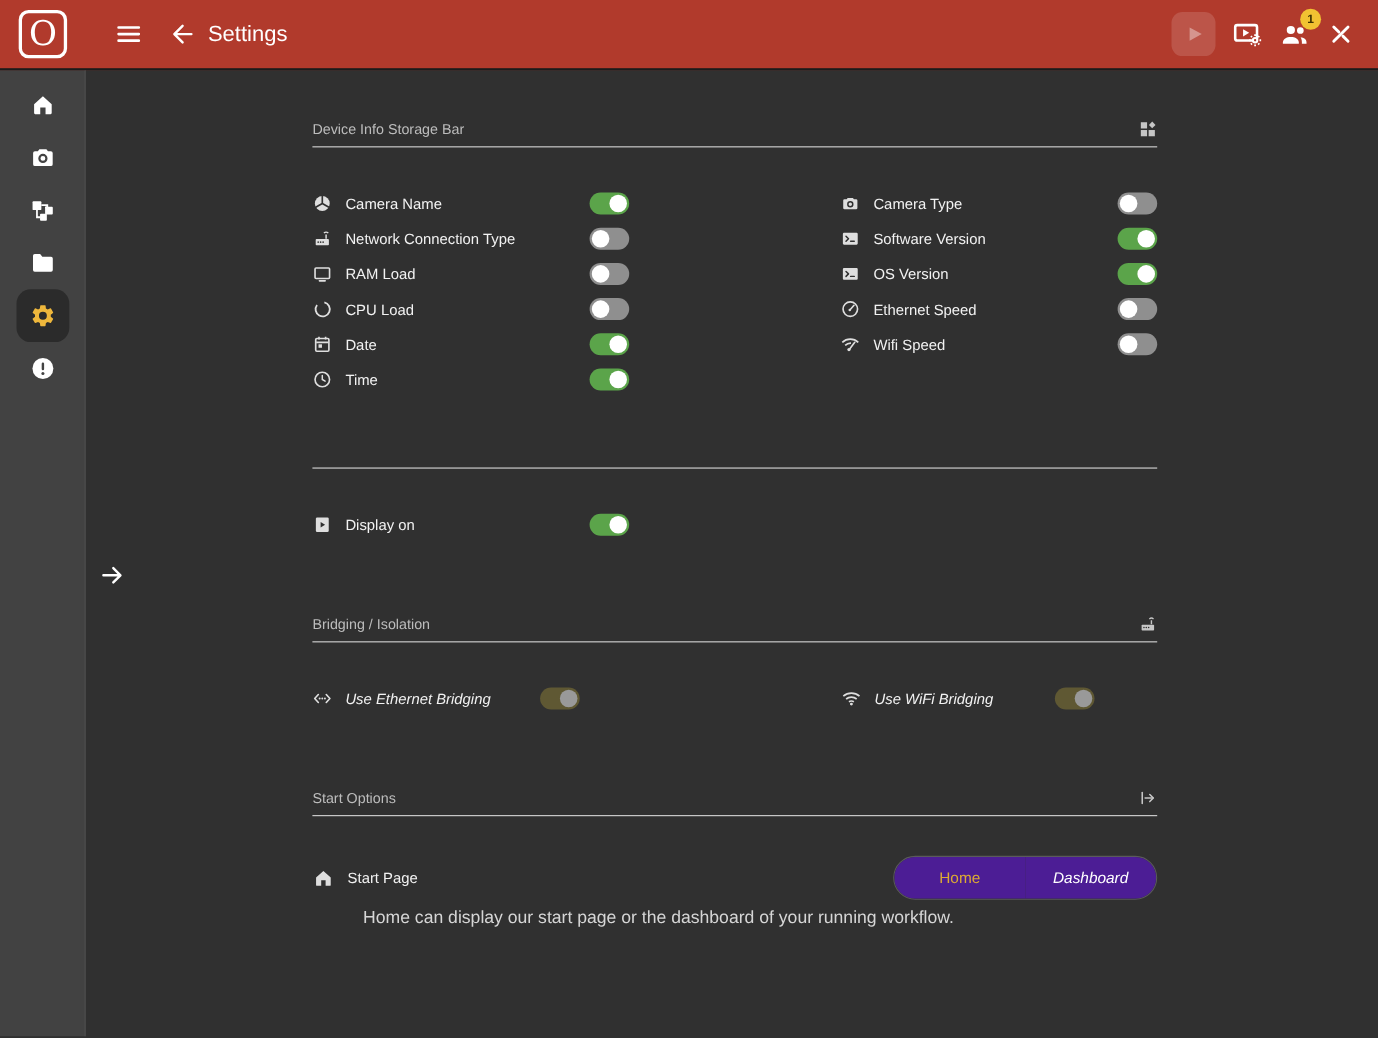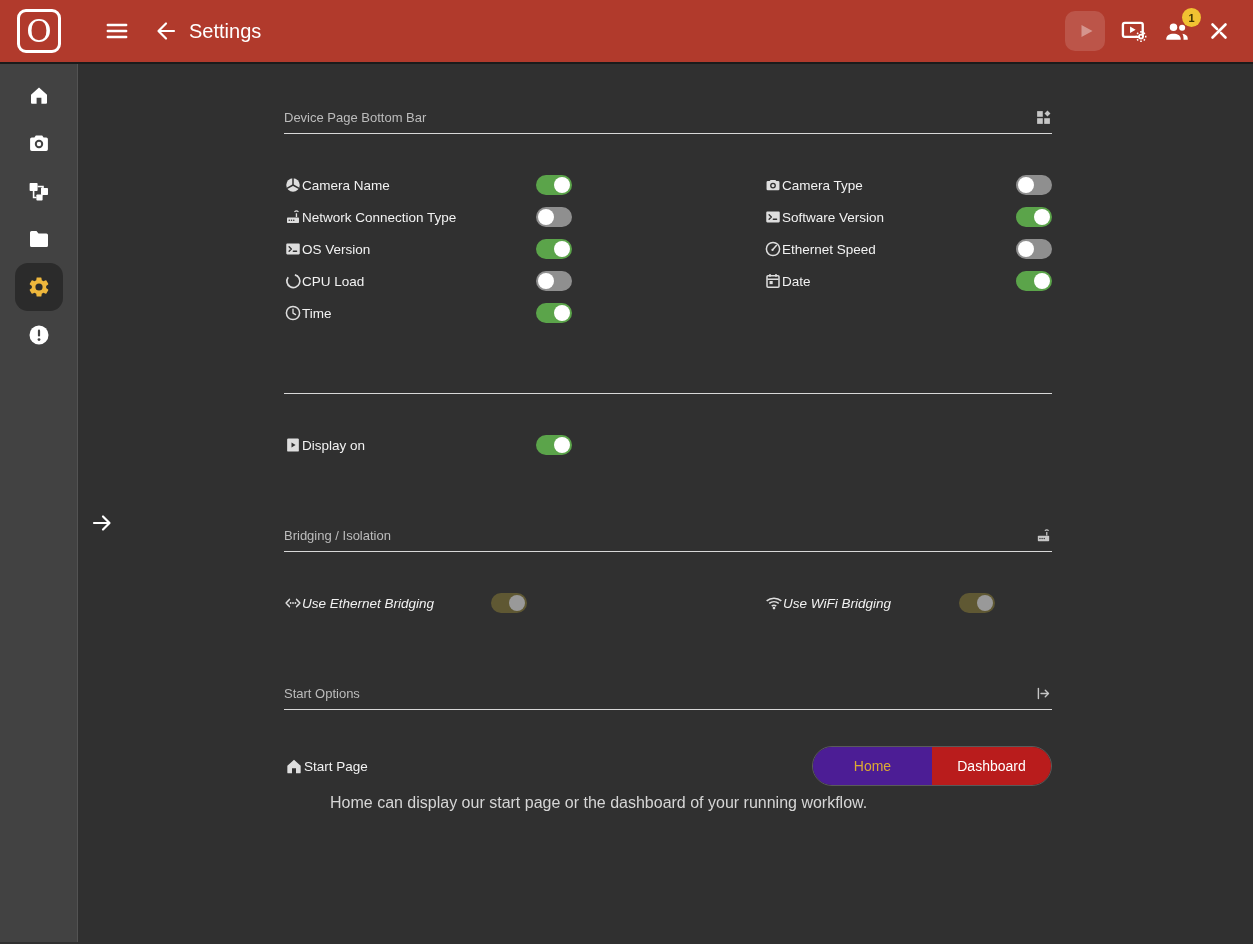--- a/index.html
+++ b/index.html
@@ -39,37 +39,37 @@
   .section-title { font-size:13px; font-weight:400; color:#bcbcbc; }
   .section-icon { color:#c6c6c6; display:flex; }
   .divider { border-bottom:1px solid #d8d8d8; margin-top:6px; }
 
   .rows-grid { margin-top:35px; display:grid; grid-template-columns:288px 288px; column-gap:192px; }
   .bridge-grid { margin-top:35px; display:grid; grid-template-columns:243px 230px; column-gap:238px;font-style:italic; }
   .single-row { margin-top:35px; width:288px; }
 
   .row { display:flex; align-items:center; height:32px; }
   .ricon { width:18px; height:18px; flex:none; color:#dedede; display:flex; }
-  .rlabel { margin-left:0; font-size:13.5px; color:#f2f2f2; }
+  .rlabel { margin-left:12px; font-size:13.5px; color:#f2f2f2; }
 
   
   .toggle { width:36px; height:20px; border-radius:10px; position:relative; margin-left:auto; flex:none; cursor:pointer; background:#8f8f8f; }
   .toggle .knob { position:absolute; top:2px; left:2px; width:16px; height:16px; border-radius:50%; background:#fff; }
   .toggle.state-on { background:#5ba44a; }
   .toggle.state-on .knob { left:18px; }
   .toggle.state-off { background:#8f8f8f; }
   .toggle.state-disabled-on { background:#5f5833; cursor:default; }
   .toggle.state-disabled-on .knob { left:18px; background:#999999; }
 
   
   .start-row { display:flex; align-items:center; margin-top:36px; }
   .segmented { margin-left:auto; width:240px; height:40px; display:flex; border-radius:20px; overflow:hidden; border:1px solid #5a5a5a; }
   .segment { flex:1; display:flex; align-items:center; justify-content:center; font-size:14px; border:none; cursor:pointer; font-family:inherit; }
   .segment.state-selected { background:#4c1d95; color:#dcaa33; }
-  .segment.state-unselected { background:#b91c1c; color:#ffffff; }
+  .segment.state-unselected { background:#4c1d95; color:#ffffff;font-style:italic; }
   .helper { margin-left:46px; margin-top:8px; font-size:16px; color:#d6d6d6; }
 
   svg { display:block; }
 </style>
 </head>
 <body>
 
 <header class="topbar">
   <div class="logo-box">
     <div class="logo-square">
@@ -199,21 +199,21 @@
         <svg width="24" height="24" viewBox="0 0 24 24">
             <path d="M4 12h15M13 5.5L19.5 12 13 18.5" fill="none" stroke="currentColor" stroke-width="2.2" stroke-linecap="round" stroke-linejoin="round"></path>
           </svg>
       </span>
     </button>
 
     <div class="container">
 
       <section class="section">
         <div class="section-head">
-          <span class="section-title">Device Page Bottom Bar</span>
+          <span class="section-title">Device Info Storage Bar</span>
           <span class="section-icon">
             <svg width="17" height="17" viewBox="0 0 24 24" fill="currentColor">
               <rect x="3" y="3" width="8" height="8"></rect>
                 <rect x="3" y="13" width="8" height="8"></rect>
                 <rect x="13" y="13" width="8" height="8"></rect>
               <path d="M17.6 2.2l4.2 4.2-4.2 4.2-4.2-4.2z"></path>
             </svg>
           </span>
         </div>
         <div class="divider"></div>
@@ -268,74 +268,100 @@
                   <rect x="3" y="4.8" width="18" height="14.4" rx="1.4" fill="currentColor"></rect>
                   <path d="M6.8 9l3 3-3 3" fill="none" stroke="#303030" stroke-width="1.8" stroke-linecap="round" stroke-linejoin="round"></path>
                   <path d="M12.4 15h4.4" stroke="#303030" stroke-width="1.8" stroke-linecap="round"></path>
                 </svg>
             </span>
             <span class="rlabel">Software Version</span>
             <span class="toggle state-on">
                 <span class="knob"></span>
               </span>
           </div>
+          <div class="row">
+            <span class="ricon">
+              <svg width="18" height="18" viewBox="0 0 24 24">
+                  <rect x="3.2" y="4.8" width="17.6" height="12.8" rx="1.2" fill="none" stroke="currentColor" stroke-width="2"></rect>
+                  <path d="M8.5 20.4h7" stroke="currentColor" stroke-width="2" stroke-linecap="round"></path>
+                </svg>
+            </span>
+            <span class="rlabel">RAM Load</span>
+            <span class="toggle state-off">
+                <span class="knob"></span>
+              </span>
+          </div>
 
           <div class="row">
             <span class="ricon">
               <svg width="18" height="18" viewBox="0 0 24 24">
                   <rect x="3" y="4.8" width="18" height="14.4" rx="1.4" fill="currentColor"></rect>
                   <path d="M6.8 9l3 3-3 3" fill="none" stroke="#303030" stroke-width="1.8" stroke-linecap="round" stroke-linejoin="round"></path>
                   <path d="M12.4 15h4.4" stroke="#303030" stroke-width="1.8" stroke-linecap="round"></path>
                 </svg>
             </span>
             <span class="rlabel">OS Version</span>
             <span class="toggle state-on">
                 <span class="knob"></span>
               </span>
           </div>
           <div class="row">
             <span class="ricon">
               <svg width="18" height="18" viewBox="0 0 24 24">
+                  <path d="M14.5 3.9a8.6 8.6 0 1 1-8.9 3.2" fill="none" stroke="currentColor" stroke-width="2.2"></path>
+                  <path d="M5.2 3.4v4l4 .2" fill="none" stroke="currentColor" stroke-width="0"></path>
+                </svg>
+            </span>
+            <span class="rlabel">CPU Load</span>
+            <span class="toggle state-off">
+                <span class="knob"></span>
+              </span>
+          </div>
+
+          <div class="row">
+            <span class="ricon">
+              <svg width="18" height="18" viewBox="0 0 24 24">
                   <circle cx="12" cy="12" r="8.8" fill="none" stroke="currentColor" stroke-width="2"></circle>
                   <path d="M11.5 13l5-5.6" stroke="currentColor" stroke-width="2" stroke-linecap="round"></path>
                   <circle cx="11.3" cy="13.2" r="1.5" fill="currentColor"></circle>
                 </svg>
             </span>
             <span class="rlabel">Ethernet Speed</span>
             <span class="toggle state-off">
                 <span class="knob"></span>
               </span>
           </div>
-
-          <div class="row">
-            <span class="ricon">
-              <svg width="18" height="18" viewBox="0 0 24 24">
-                  <path d="M14.5 3.9a8.6 8.6 0 1 1-8.9 3.2" fill="none" stroke="currentColor" stroke-width="2.2"></path>
-                  <path d="M5.2 3.4v4l4 .2" fill="none" stroke="currentColor" stroke-width="0"></path>
-                </svg>
-            </span>
-            <span class="rlabel">CPU Load</span>
-            <span class="toggle state-off">
-                <span class="knob"></span>
-              </span>
-          </div>
           <div class="row">
             <span class="ricon">
               <svg width="18" height="18" viewBox="0 0 24 24">
                   <rect x="4" y="5" width="16" height="15.4" rx="1.4" fill="none" stroke="currentColor" stroke-width="2"></rect>
                   <path d="M8 2.8v3.4M16 2.8v3.4M4.6 9.6h14.8" stroke="currentColor" stroke-width="2"></path>
                   <rect x="7.4" y="12" width="4.2" height="4.2" fill="currentColor"></rect>
                 </svg>
             </span>
             <span class="rlabel">Date</span>
             <span class="toggle state-on">
                 <span class="knob"></span>
               </span>
           </div>
 
+          <div class="row">
+            <span class="ricon">
+              <svg width="18" height="18" viewBox="0 0 24 24">
+                  <path d="M2.3 9.7a14 14 0 0 1 19.4 0" fill="none" stroke="currentColor" stroke-width="2"></path>
+                  <path d="M5.8 13.3a9.4 9.4 0 0 1 7-2.8" fill="none" stroke="currentColor" stroke-width="2"></path>
+                  <path d="M10.8 18.2L17.4 9.6" stroke="currentColor" stroke-width="2" stroke-linecap="round"></path>
+                  <circle cx="10.4" cy="18.4" r="2" fill="currentColor"></circle>
+                </svg>
+            </span>
+            <span class="rlabel">Wifi Speed</span>
+            <span class="toggle state-off">
+                <span class="knob"></span>
+              </span>
+          </div>
           <div class="row">
             <span class="ricon">
               <svg width="18" height="18" viewBox="0 0 24 24">
                   <circle cx="12" cy="12" r="8.8" fill="none" stroke="currentColor" stroke-width="2"></circle>
                   <path d="M12 7v5l3.4 2.1" fill="none" stroke="currentColor" stroke-width="1.8" stroke-linecap="round"></path>
                 </svg>
             </span>
             <span class="rlabel">Time</span>
             <span class="toggle state-on">
                 <span class="knob"></span>

